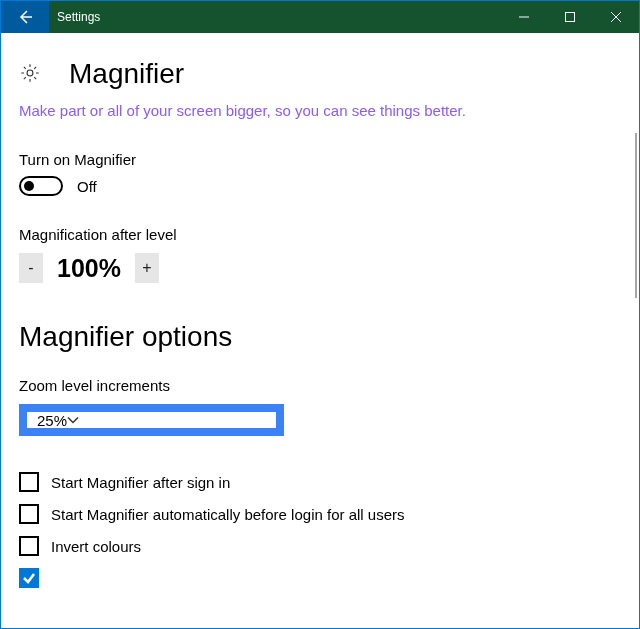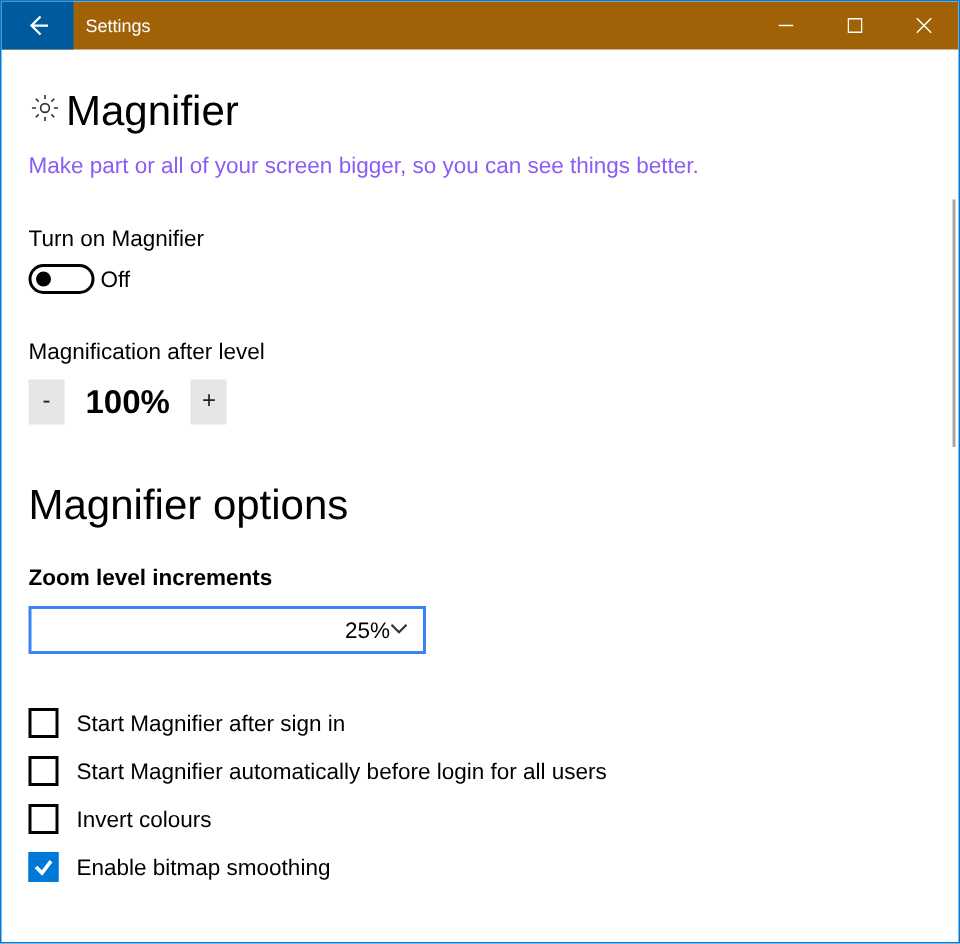--- a/index.html
+++ b/index.html
@@ -10,21 +10,21 @@
     font-family: "Segoe UI", Tahoma, sans-serif;
     font-size: 15px;
     color: #000;
     background: #fff;
     border: 1px solid #0078d7;
     overflow: hidden;
     position: relative;
   }
   .titlebar {
     height: 32px;
-    background: #a16207;
+    background: #14532d;
     display: flex;
     align-items: stretch;
     color: #fff;
   }
   .back-btn {
     width: 48px;
     display: flex;
     align-items: center;
     justify-content: center;
     background: #005a9e;
@@ -55,40 +55,40 @@
     position: absolute;
     right: 2px;
     top: 100px;
     width: 2px;
     height: 165px;
     background: #a6a6a6;
   }
   .head-row {
     display: flex;
     align-items: center;
-    gap: 3px;
+    gap: 28px;
     margin-bottom: 12px;
   }
   .head-row svg { width: 22px; height: 22px; stroke: #333; fill: none; stroke-width: 1.2; }
   .page-heading {
     font-size: 28px;
     font-weight: 300;
     margin: 0;
   }
   .desc {
     margin: 0 0 32px 0;
     color: #8b5cf6;
   }
   .toggle-label {
     margin: 16px 0 8px 0;
   }
   .toggle-row {
     display: flex;
     align-items: center;
-    gap: 4px;
+    gap: 14px;
     margin-bottom: 30px;
   }
   .toggle {
     width: 44px;
     height: 20px;
     border: 2px solid #000;
     border-radius: 10px;
     position: relative;
     background: #fff;
   }
@@ -110,36 +110,36 @@
     width: 24px;
     height: 30px;
     background: #e6e6e6;
     display: flex;
     align-items: center;
     justify-content: center;
     font-size: 16px;
     color: #222;
   }
   .zoom-value {
-    font-size: 22px;
+    font-size: 25px;
     font-weight: 600;
   }
   h2.section {
     font-size: 28px;
     font-weight: 400;
     margin: 0 0 24px 0;
   }
-  .field-label { margin: 0 0 10px 0; font-weight: bold; }
+  .field-label { margin: 0 0 10px 0; }
   .select-box {
     width: 265px;
     height: 32px;
-    border: 2px solid #3b82f6;
-    display: flex;
-    align-items: center;
-    justify-content: flex-end;
+    border: 8px solid #3b82f6;
+    display: flex;
+    align-items: center;
+    justify-content: flex-start;
     padding: 0 10px;
     margin-bottom: 36px;
     font-size: 15px;
   }
   .select-box svg { width: 12px; height: 12px; stroke: #333; fill: none; stroke-width: 1.5; }
   .check-row {
     display: flex;
     align-items: center;
     gap: 12px;
     margin-bottom: 12px;
@@ -244,16 +244,15 @@
       <div class="check-row">
         <div class="checkbox"></div>
         <span>Invert colours</span>
       </div>
       <div class="check-row">
         <div class="checkbox checked">
           <svg viewBox="0 0 14 14">
             <path d="M2 7 L6 11 L12 3"></path>
           </svg>
         </div>
-        <span>Enable bitmap smoothing</span>
       </div>
     </div>
 </div>
 
 </body></html>

